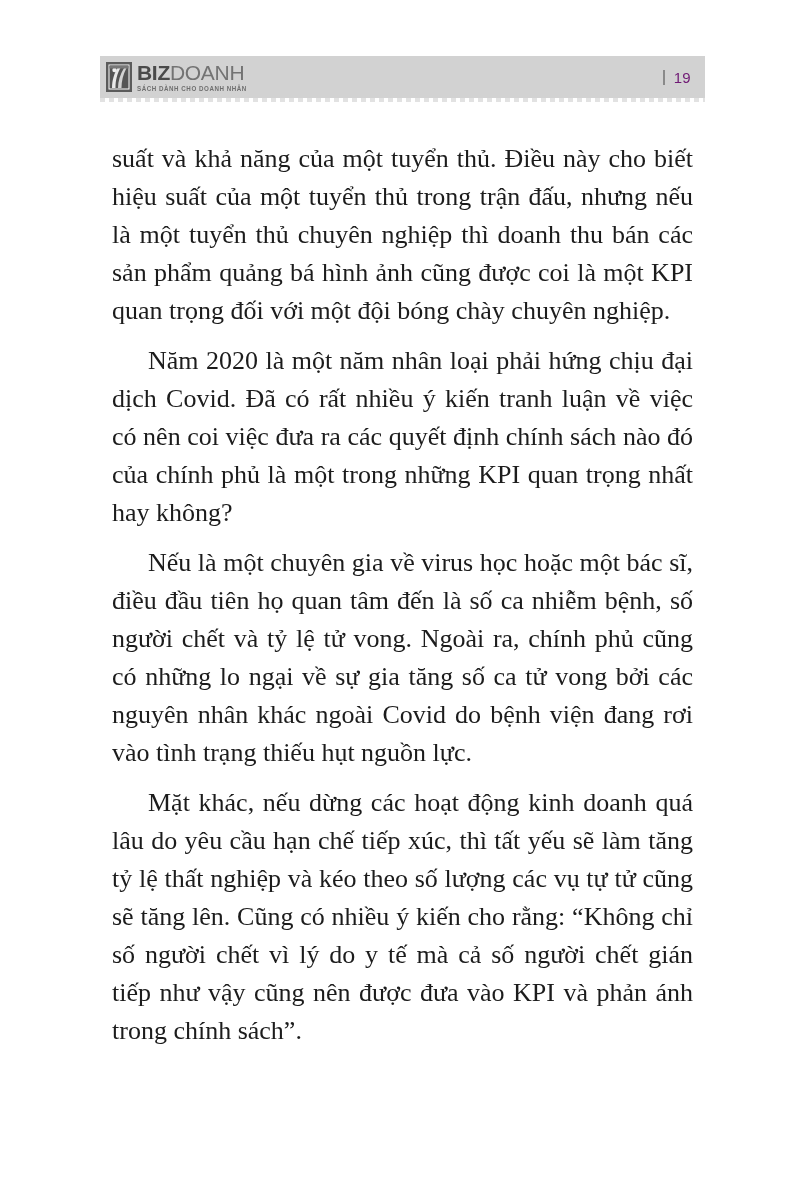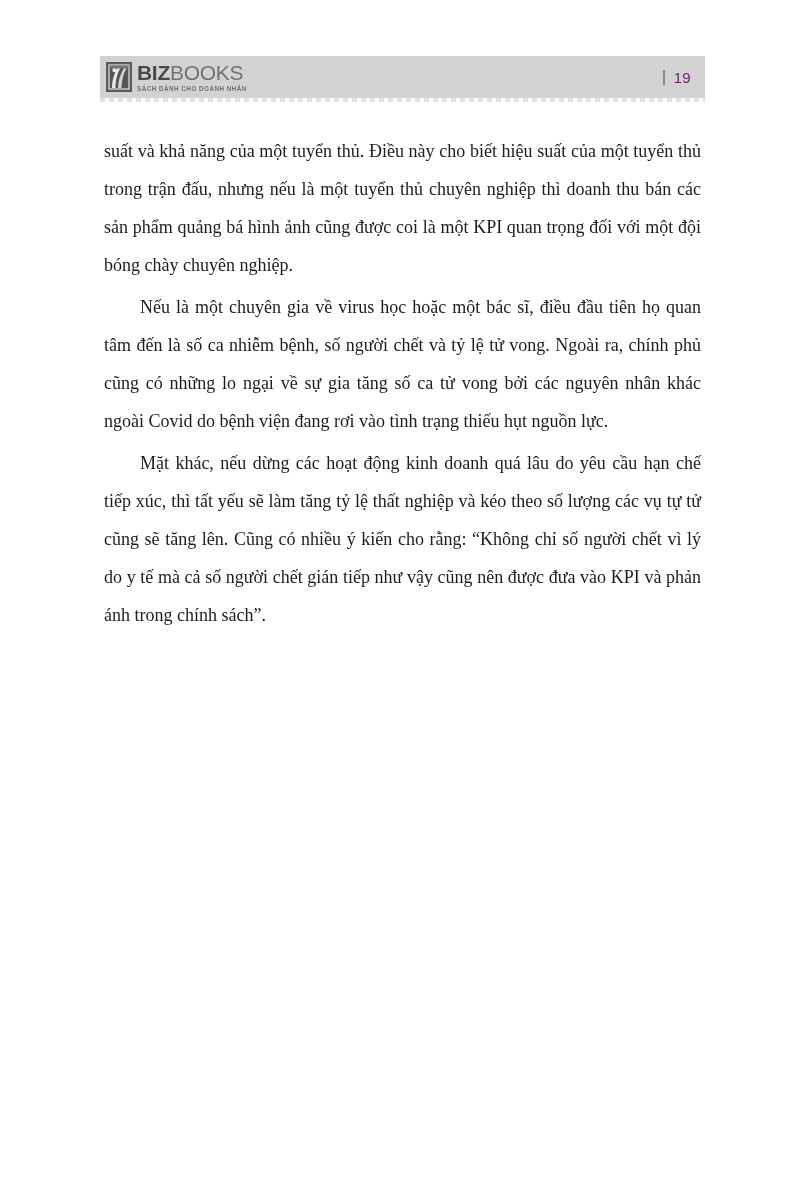--- a/index.html
+++ b/index.html
@@ -121,24 +121,24 @@
 
   
   .body-copy {
     position: absolute;
     left: 100px;
     top: 128px;
     width: 605px;
   }
 
   .body-copy p {
-    margin: 4px;
+    margin: 12px;
     text-align: justify;
     text-justify: inter-word;
-    font-size: 18px;
+    font-size: 26px;
     line-height: 38px;
     color: #1c1c1c;
     font-family: "Liberation Serif", "DejaVu Serif", serif;
     hyphens: none;
   }
   .body-copy p.indent {
     text-indent: 36px;
   }
   .body-copy p + p {
     margin-top: 0px;
@@ -157,32 +157,33 @@
         <rect x="2.5" y="2.5" width="21" height="25" fill="#ffffff"></rect>
         <rect x="3.5" y="3.5" width="19" height="23" fill="#555555"></rect>
         <path d="M6 26 C6 18, 8 12, 12 5 L15 5 C11 12, 9.5 18, 9.5 26 Z" fill="#e9e9e9"></path>
         <path d="M12 26 C12 19, 14 13, 18 6 L20.5 6 C17 13, 15.5 19, 15.5 26 Z" fill="#d2d2d2"></path>
         <circle cx="8.5" cy="8" r="2.2" fill="#efefef"></circle>
         <rect x="3.5" y="3.5" width="19" height="3" fill="#777777"></rect>
       </svg>
 
       <div class="brand-text">
         <div class="brand-wordmark">
-          <span class="biz">BIZ</span><span class="books">BOOKS</span>
+          <span class="biz">BIZ</span><span class="books">DOANH</span>
         </div>
         <div class="brand-tagline">SÁCH DÀNH CHO DOANH NHÂN</div>
       </div>
     </div>
 
     <div class="page-number">
       <span class="rule"></span>
       <span class="num">19</span>
     </div>
 
   </div>
 
   <div class="body-copy">
     <p>suất và khả năng của một tuyển thủ. Điều này cho biết hiệu suất của một tuyển thủ trong trận đấu, nhưng nếu là một tuyển thủ chuyên nghiệp thì doanh thu bán các sản phẩm quảng bá hình ảnh cũng được coi là một KPI quan trọng đối với một đội bóng chày chuyên nghiệp.</p>
+    <p class="indent">Năm 2020 là một năm nhân loại phải hứng chịu đại dịch Covid. Đã có rất nhiều ý kiến tranh luận về việc có nên coi việc đưa ra các quyết định chính sách nào đó của chính phủ là một trong những KPI quan trọng nhất hay không?</p>
     <p class="indent">Nếu là một chuyên gia về virus học hoặc một bác sĩ, điều đầu tiên họ quan tâm đến là số ca nhiễm bệnh, số người chết và tỷ lệ tử vong. Ngoài ra, chính phủ cũng có những lo ngại về sự gia tăng số ca tử vong bởi các nguyên nhân khác ngoài Covid do bệnh viện đang rơi vào tình trạng thiếu hụt nguồn lực.</p>
     <p class="indent">Mặt khác, nếu dừng các hoạt động kinh doanh quá lâu do yêu cầu hạn chế tiếp xúc, thì tất yếu sẽ làm tăng tỷ lệ thất nghiệp và kéo theo số lượng các vụ tự tử cũng sẽ tăng lên. Cũng có nhiều ý kiến cho rằng: “Không chỉ số người chết vì lý do y tế mà cả số người chết gián tiếp như vậy cũng nên được đưa vào KPI và phản ánh trong chính sách”.</p>
   </div>
 
 </div>
 
 </body></html>

